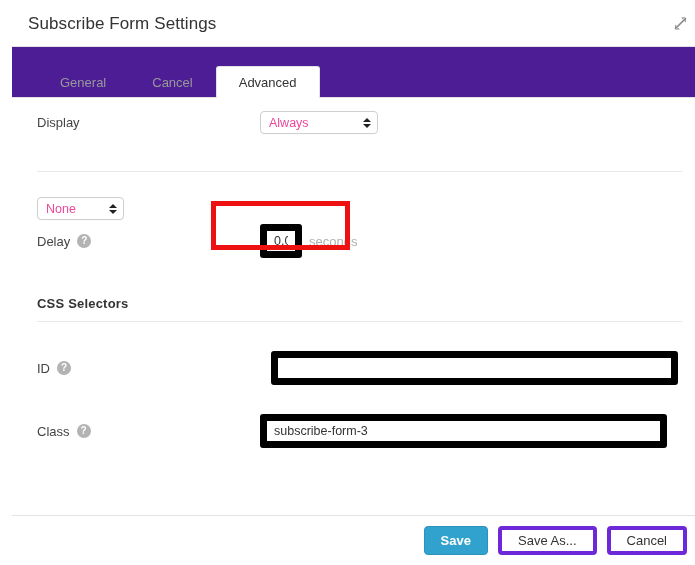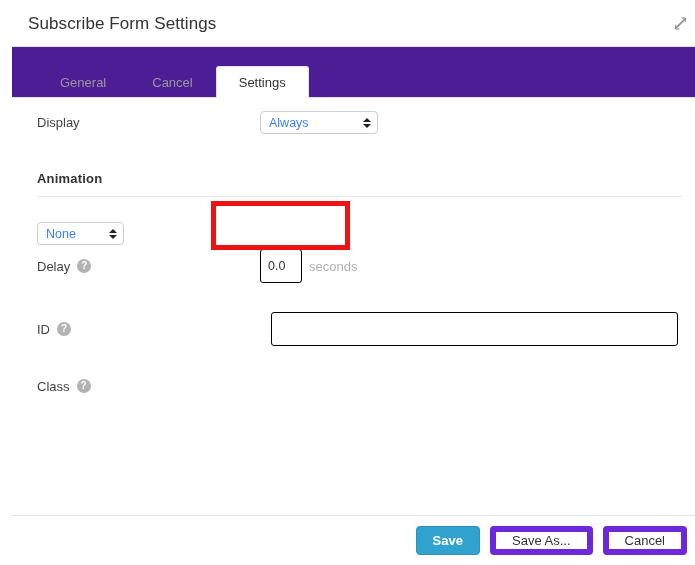--- a/index.html
+++ b/index.html
@@ -155,21 +155,21 @@
   .select {
     height: 23px;
     box-sizing: border-box;
     border: 1px solid #cfcfcf;
     border-radius: 4px;
     background: #ffffff;
     display: inline-flex;
     align-items: center;
     padding: 0 6px 0 8px;
     font-size: 12.5px;
-    color: #3b82f6;
+    color: #ec4899;
     cursor: pointer;
     position: relative;
     box-shadow: 0 1px 0 rgba(0,0,0,0.02);
   }
   .select .sel-value {
     flex: 1;
     white-space: nowrap;
   }
   .select .spinner {
     width: 9px;
@@ -189,21 +189,21 @@
   .spinner .up { border-bottom: 4px solid #222; }
   .spinner .down { border-top: 4px solid #222; }
 
   .select-display { width: 118px; }
   .select-style { width: 87px; }
 
   
   .text-input {
     height: 34px;
     box-sizing: border-box;
-    border: 1px solid #000000;
+    border: 7px solid #000000;
     border-radius: 3px;
     background: #ffffff;
     font-size: 12.5px;
     color: #333;
     padding: 0 7px;
     outline: none;
     font-family: "Liberation Sans", sans-serif;
   }
   .input-delay { width: 42px; }
   .input-wide  { width: 407px; }
@@ -267,21 +267,21 @@
   }
   .btn-primary {
     background: #31a2cd;
     color: #ffffff;
     border: 1px solid #2b93bb;
     font-weight: bold;
   }
   .btn-default {
     background: #ffffff;
     color: #333333;
-    border: 6px solid #6d28d9;
+    border: 4px solid #6d28d9;
   }
 </style>
 </head>
 <body>
 
 <div class="window">
 
   <div class="titlebar">
     <div class="title">Subscribe Form Settings</div>
     <div class="expand-icon">
@@ -291,41 +291,40 @@
         </g>
         <path d="M13.8 2.6 L13.8 7.4 L12.4 6.0 Z M13.8 2.6 L9.2 2.6 L10.6 4.0 Z" fill="#888888"></path>
         <path d="M3.2 14.4 L3.2 9.6 L4.6 11.0 Z M3.2 14.4 L7.8 14.4 L6.4 13.0 Z" fill="#888888"></path>
       </svg>
     </div>
   </div>
 
   <div class="tabbar">
     <div class="tab">General</div>
     <div class="tab">Cancel</div>
-    <div class="tab active">Settings</div>
+    <div class="tab active">Advanced</div>
   </div>
 
   <div class="body-area">
     <div class="content">
 
       <div class="row" style="margin-top:13px;">
         <div class="row-label">
           <span>Display</span>
         </div>
         <div class="select select-display">
           <span class="sel-value">Always</span>
           <span class="spinner">
             <span class="up"></span>
               <span class="down"></span>
           </span>
         </div>
       </div>
 
       <div class="section" style="margin-top:37px;">
-        <div class="section-title">Animation</div>
         <div class="section-rule"></div>
       </div>
 
       <div class="row" style="margin-top:25px;">
         <div class="select select-style">
           <span class="sel-value">None</span>
           <span class="spinner">
             <span class="up"></span>
               <span class="down"></span>
           </span>
@@ -334,34 +333,39 @@
 
       <div class="row" style="margin-top:4px;">
         <div class="row-label">
           <span>Delay</span>
           <span class="help-icon">?</span>
         </div>
         <input class="text-input input-delay" type="text" value="0.0" style="">
         <span class="unit-label">seconds</span>
       </div>
 
+      <div class="section" style="margin-top:38px;">
+        <div class="section-title">CSS Selectors</div>
+        <div class="section-rule"></div>
+      </div>
 
       <div class="row" style="margin-top:29px;gap:11px;">
         <div class="row-label">
           <span>ID</span>
           <span class="help-icon">?</span>
         </div>
         <input class="text-input input-wide" type="text" value="" style="">
       </div>
 
       <div class="row" style="margin-top:29px;">
         <div class="row-label">
           <span>Class</span>
           <span class="help-icon">?</span>
         </div>
+        <input class="text-input input-wide" type="text" value="subscribe-form-3" style="">
       </div>
 
       <div class="annotation-box" style="left:199px; top:90px; width:139px; height:49px;"></div>
 
       <div class="scrollbar-track">
         <div class="scrollbar-thumb" style="top:147px; height:200px;"></div>
       </div>
 
     </div>
   </div>

